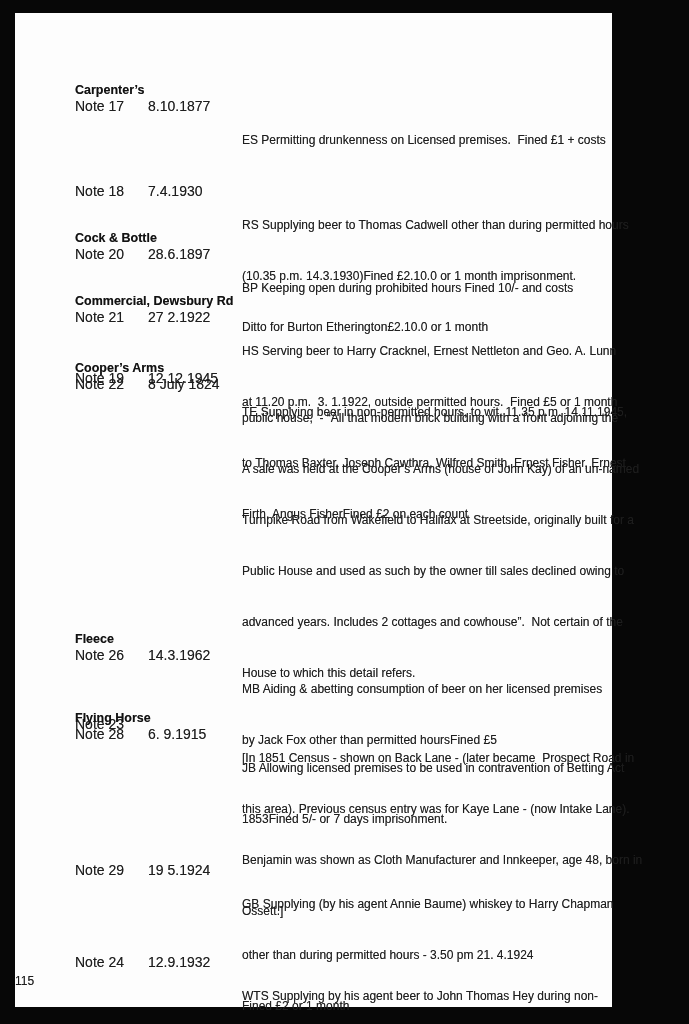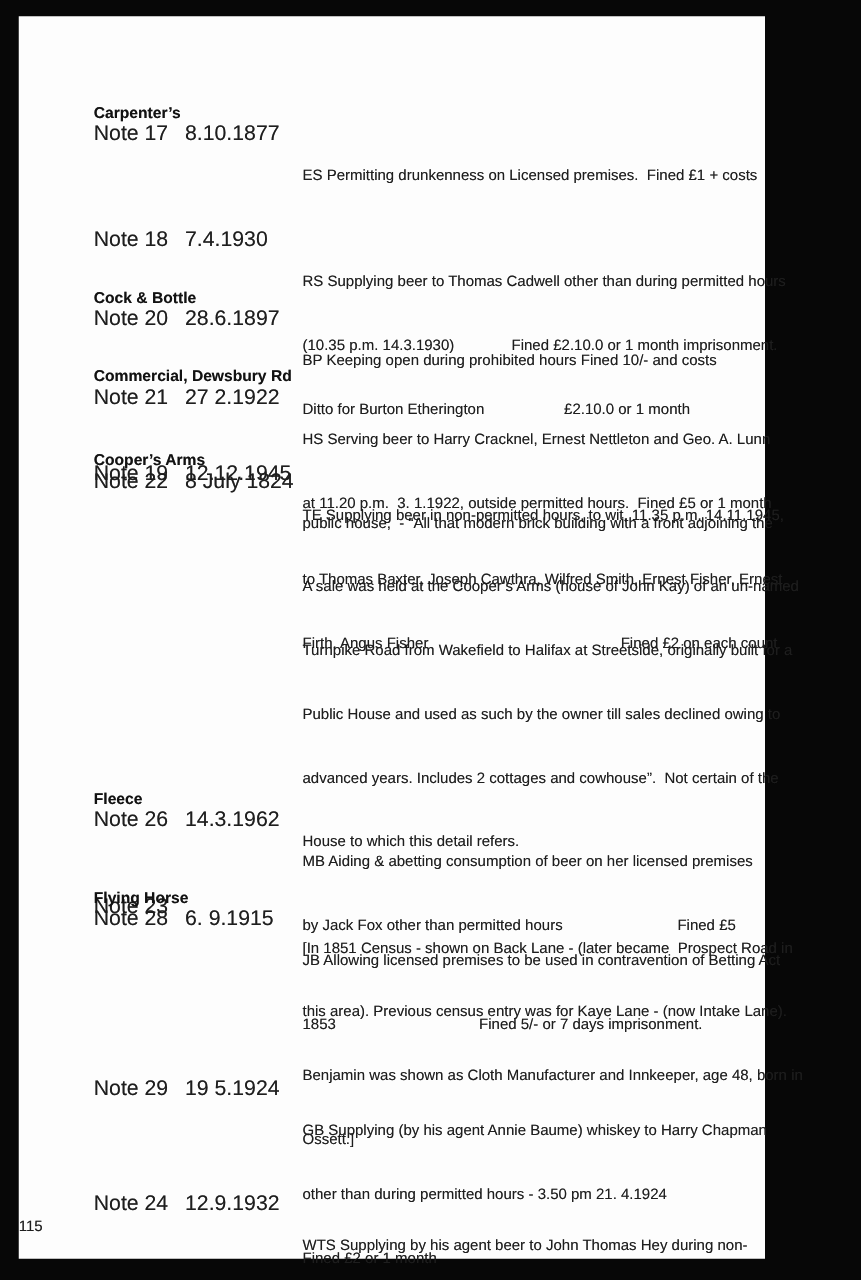--- a/index.html
+++ b/index.html
@@ -17,24 +17,24 @@
   }
   .section{position:absolute;left:60px;width:547px;}
   .heading{
     font-size:12.5px;font-weight:700;color:#121212;
     height:16px;line-height:16px;white-space:pre;
   }
   .entry{
     display:grid;grid-template-columns:73px 94px 380px;
     align-items:start;
   }
-  .cell{font-size:17px;line-height:17px;white-space:pre;}
+  .cell{font-size:14px;line-height:17px;white-space:pre;}
   .desc{font-size:12px;}
   .desc .line{height:17px;line-height:17px;white-space:pre;font-size:12px;}
-  .line.lr{display:flex;justify-content:space-between;}
+  .line.lr{display:flex;justify-content:flex-start;}
   .lr span{white-space:pre;}
   .pagenum{
     position:absolute;left:0;top:960px;width:100%;
     text-align:left;font-size:12px;line-height:17px;
   }
 </style>
 </head>
 <body>
 
 <div class="page">

